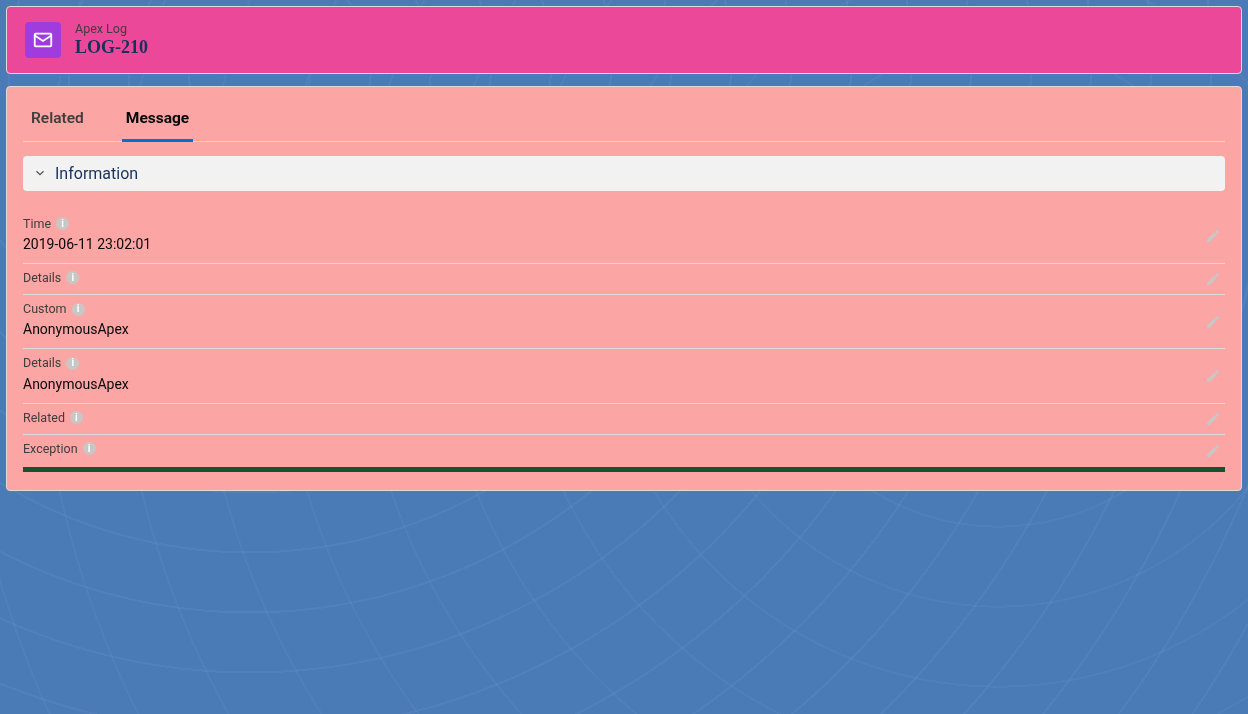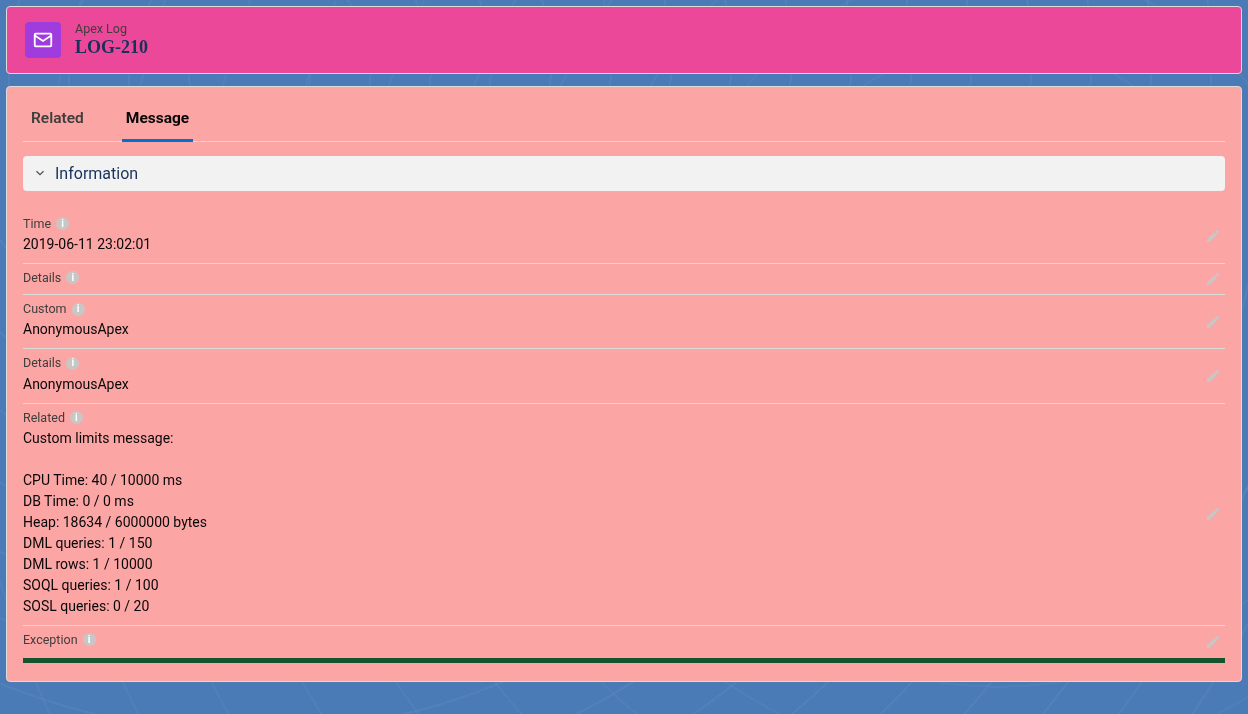--- a/index.html
+++ b/index.html
@@ -194,29 +194,20 @@
             <path d="M3 17.25V21h3.75L17.81 9.94l-3.75-3.75L3 17.25zM20.71 7.04a1 1 0 0 0 0-1.41l-2.34-2.34a1 1 0 0 0-1.41 0l-1.83 1.83 3.75 3.75 1.83-1.83z" fill="currentColor"></path>
           </svg>
     </span>
   </div>
 
   <div class="field">
     <div class="field-label">
       <span>Related</span>
       <span class="info-icon">i</span>
     </div>
-    <div class="field-value">Custom limits message:
-
-CPU Time: 40 / 10000 ms
-DB Time: 0 / 0 ms
-Heap: 18634 / 6000000 bytes
-DML queries: 1 / 150
-DML rows: 1 / 10000
-SOQL queries: 1 / 100
-SOSL queries: 0 / 20</div>
     <span class="edit-icon">
       <svg viewBox="0 0 24 24">
             <path d="M3 17.25V21h3.75L17.81 9.94l-3.75-3.75L3 17.25zM20.71 7.04a1 1 0 0 0 0-1.41l-2.34-2.34a1 1 0 0 0-1.41 0l-1.83 1.83 3.75 3.75 1.83-1.83z" fill="currentColor"></path>
           </svg>
     </span>
   </div>
 
   <div class="field">
     <div class="field-label">
       <span>Exception</span>

